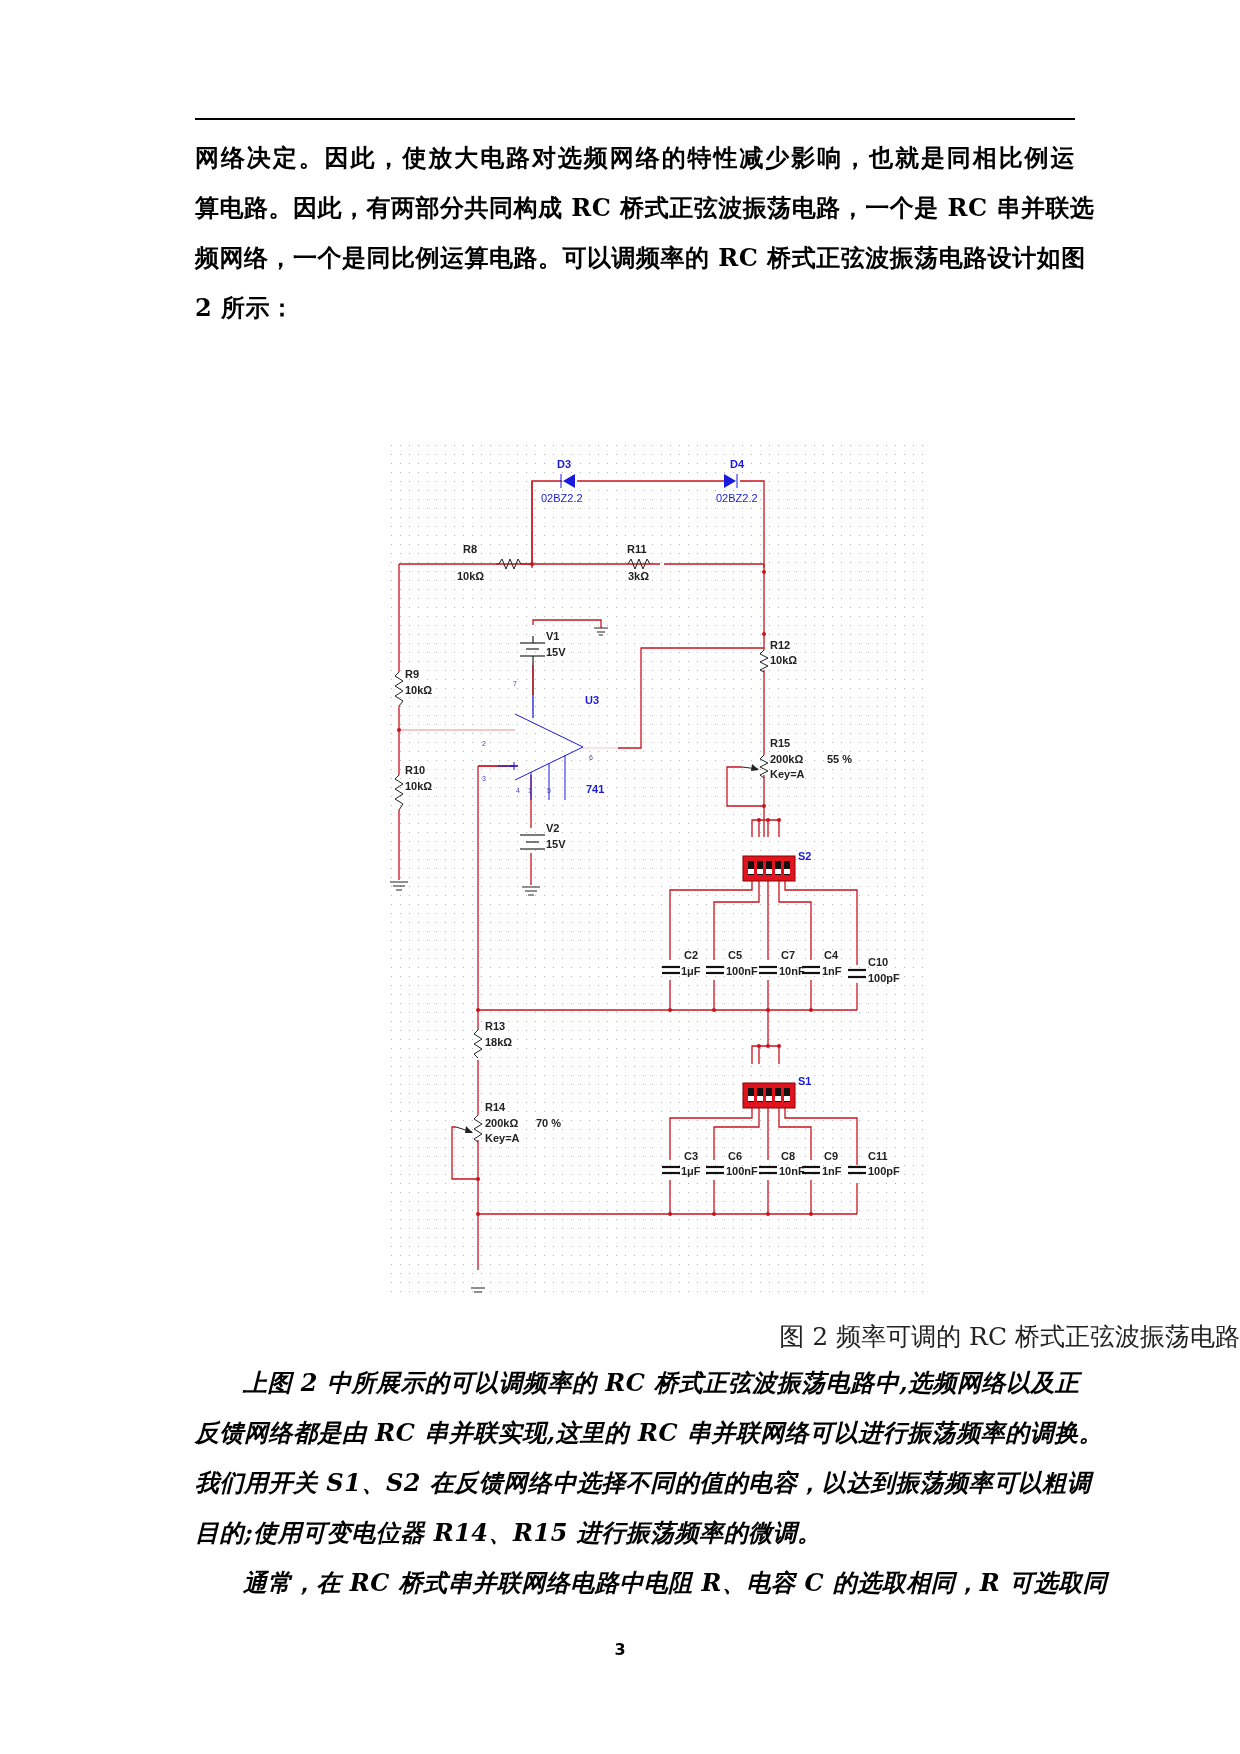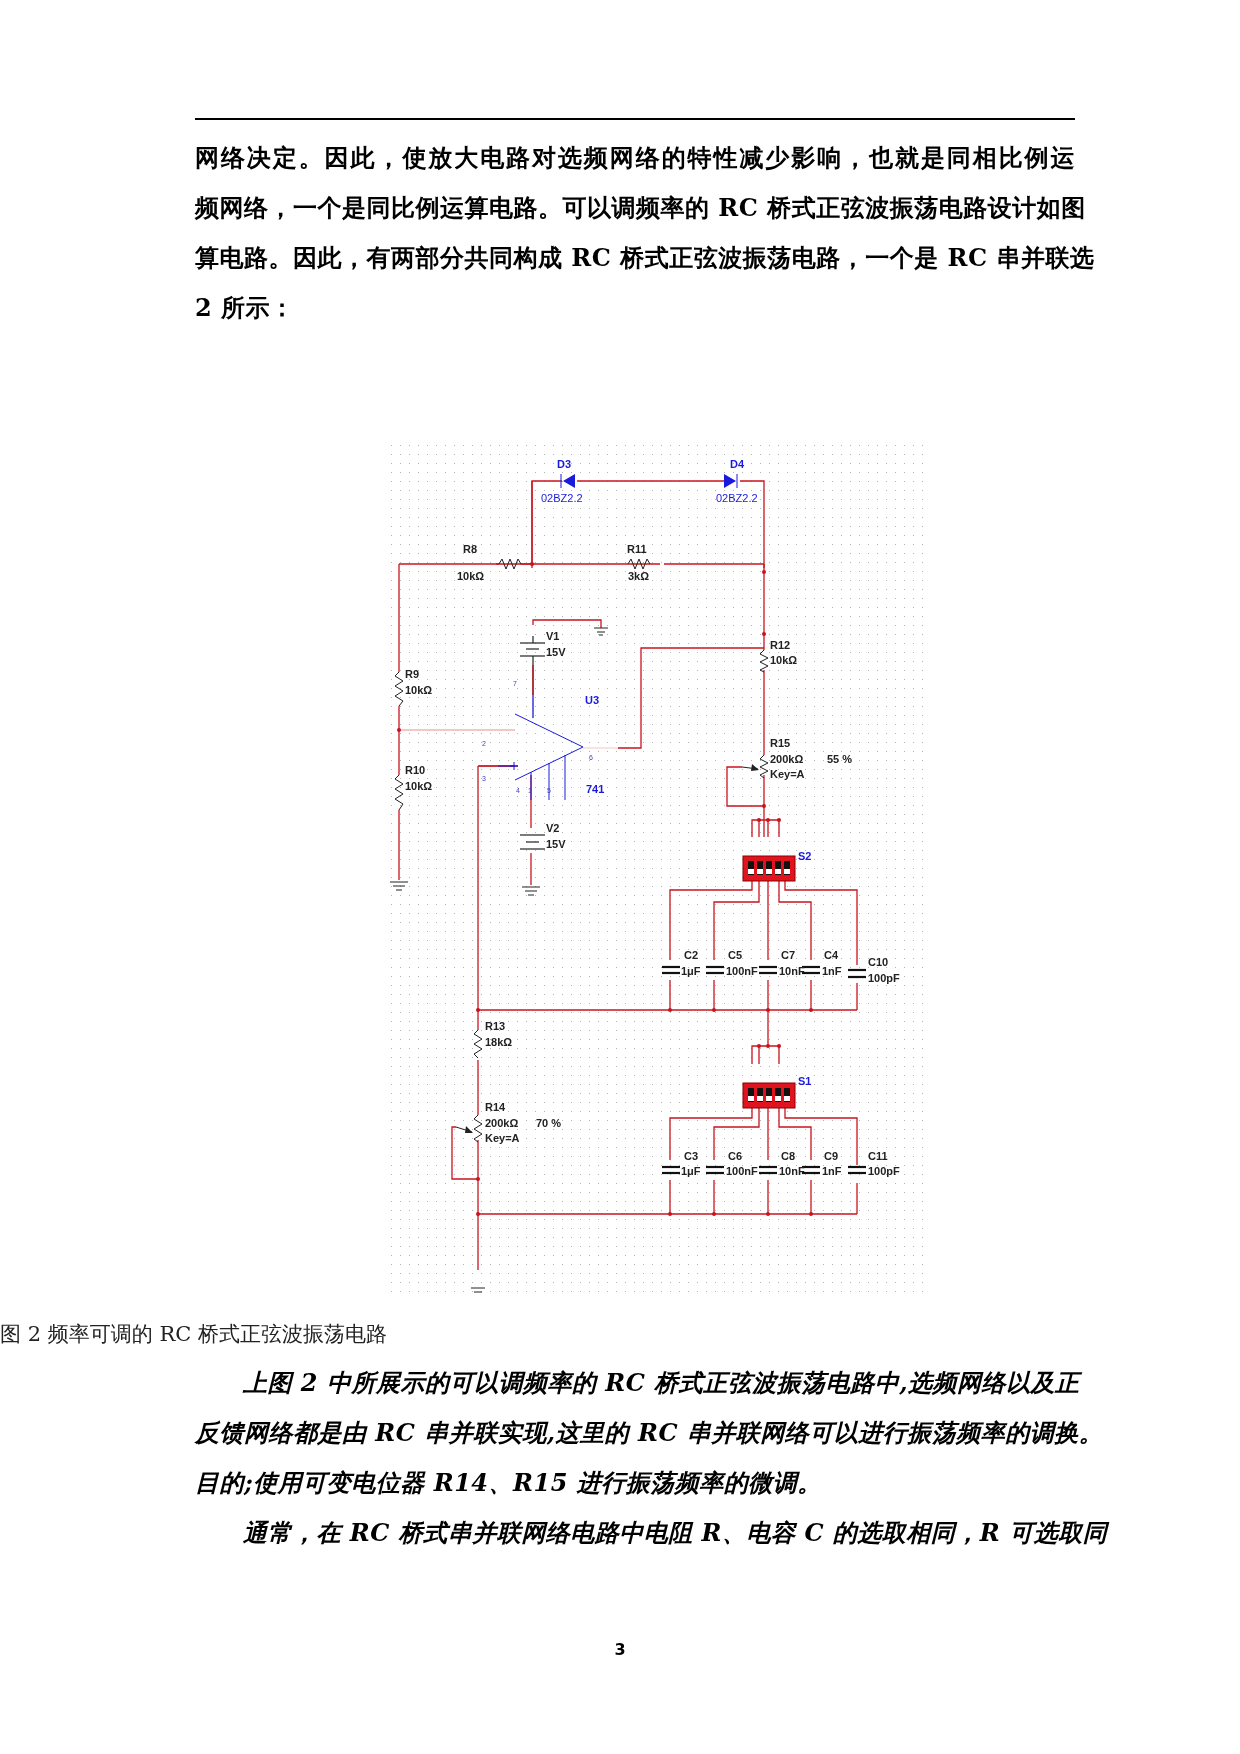--- a/index.html
+++ b/index.html
@@ -5,40 +5,40 @@
   html, body { margin: 0; padding: 0; background: #ffffff; }
   body { width: 1240px; height: 1754px; position: relative; overflow: hidden;
          font-family: "DejaVu Serif", "Liberation Serif", serif; color: #000; }
   .header-rule { position: absolute; left: 195px; top: 118px; width: 880px; height: 0;
                  border-top: 2px solid #000; }
   .para { position: absolute; left: 195px; width: 880px; font-size: 24px;
           line-height: 50px; font-weight: bold; letter-spacing: 0.5px; }
   .line { display: block; white-space: nowrap; text-align: justify; text-align-last: justify; height: 50px; }
   .line.last { text-align-last: left; }
   .line.indent { padding-left: 48px; }
-  .caption { position: absolute; left: 0; width: 1240px; top: 1320px; text-align: left;
-             font-size: 21px; color: #222; }
+  .caption { position: absolute; left: 0; width: 1240px; top: 1320px; text-align: right;
+             font-size: 25px; color: #222; }
   .page-num { position: absolute; left: 0; width: 1240px; top: 1640px; text-align: center;
               font-family: "DejaVu Sans", sans-serif; font-weight: bold; font-size: 16px; }
   .figure { position: absolute; left: 380px; top: 440px; width: 550px; height: 860px; }
   .figure svg { display: block; }
   .lbl { font-family: "Liberation Sans", "DejaVu Sans", sans-serif; font-size: 11px; font-weight: bold; fill: #222; }
   .lbl-blue { font-family: "Liberation Sans", "DejaVu Sans", sans-serif; font-size: 11px; fill: #1a1adc; }
   .lbl-blue-b { font-family: "Liberation Sans", "DejaVu Sans", sans-serif; font-size: 11px; font-weight: bold; fill: #1a1adc; }
   .pin { font-family: "Liberation Sans", sans-serif; font-size: 7px; fill: #4040c0; }
 </style>
 </head>
 <body>
 
 <div class="header-rule"></div>
 
 <div class="para" style="top:133px;">
   <span class="line">网络决定。因此，使放大电路对选频网络的特性减少影响，也就是同相比例运</span>
+  <span class="line">算电路。因此，有两部分共同构成 RC 桥式正弦波振荡电路，一个是 RC 串并联选</span>
   <span class="line">频网络，一个是同比例运算电路。可以调频率的 RC 桥式正弦波振荡电路设计如图</span>
-  <span class="line">算电路。因此，有两部分共同构成 RC 桥式正弦波振荡电路，一个是 RC 串并联选</span>
   <span class="line last">2 所示：</span>
 </div>
 
 <div class="figure">
 <svg width="550" height="860" viewBox="380 440 550 860" xmlns="http://www.w3.org/2000/svg">
   <defs>
     <pattern id="grid" x="0" y="0" width="9" height="9" patternUnits="userSpaceOnUse">
       <rect x="4" y="4" width="1" height="1" fill="#b4b4b4"></rect>
     </pattern>
   </defs>
@@ -318,17 +318,18 @@
   <text class="lbl" x="868" y="1160">C11</text>
   <text class="lbl" x="868" y="1175">100pF</text>
 </svg>
 </div>
 
 <div class="caption">图 2 频率可调的 RC  桥式正弦波振荡电路</div>
 
 <div class="para" style="top:1358px;font-style:italic;">
   <span class="line indent">上图 2 中所展示的可以调频率的 RC 桥式正弦波振荡电路中,选频网络以及正</span>
   <span class="line">反馈网络都是由 RC 串并联实现,这里的 RC 串并联网络可以进行振荡频率的调换。</span>
+  <span class="line">我们用开关 S1、S2 在反馈网络中选择不同的值的电容，以达到振荡频率可以粗调</span>
   <span class="line last">目的;使用可变电位器 R14、R15 进行振荡频率的微调。</span>
   <span class="line indent">通常，在 RC 桥式串并联网络电路中电阻 R、电容 C 的选取相同，R 可选取同</span>
 </div>
 
 <div class="page-num">3</div>
 
 </body></html>

